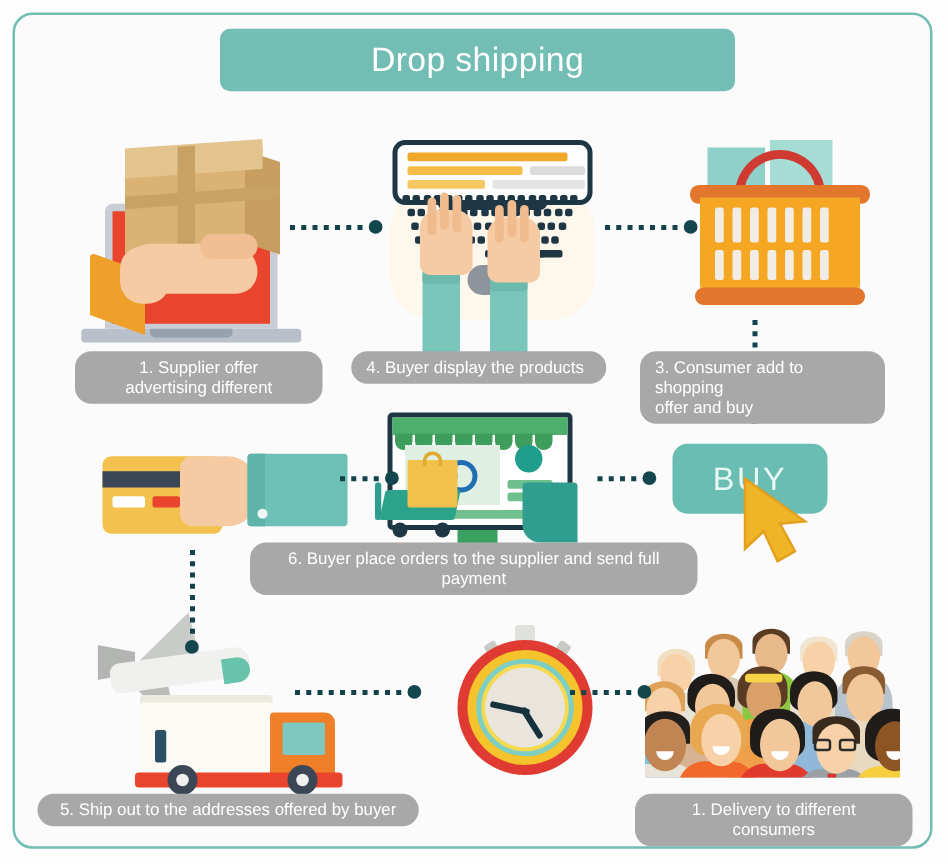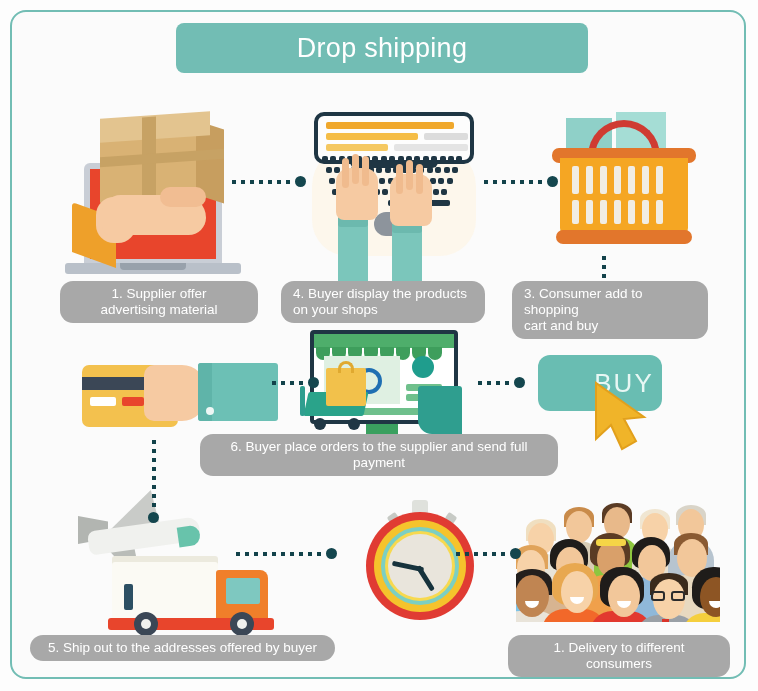--- a/index.html
+++ b/index.html
@@ -105,21 +105,21 @@
   .prod-panel{position:absolute;left:24px;top:26px;width:76px;height:48px;background:#dff0e2;}
   .ring{position:absolute;width:26px;height:26px;border:4px solid #1f6fb2;border-radius:50%;box-sizing:border-box;}
   .ck{position:absolute;left:112px;top:26px;width:22px;height:22px;border-radius:50%;background:#1f9d8d;}
   .tl{position:absolute;background:#6fc08c;border-radius:2px;}
   .cart{position:absolute;left:0px;top:54px;width:72px;height:46px;}
   .ybag{position:absolute;left:26px;top:38px;width:40px;height:38px;background:#f2c14b;border-radius:2px;}
   .shoe{position:absolute;left:118px;top:56px;width:44px;height:48px;background:#2f9e8f;border-radius:3px 3px 0 14px;}
   
   .buy-btn{position:absolute;left:0px;top:0px;width:124px;height:56px;background:#69bdb2;border-radius:12px;}
   .buy-btn span{position:absolute;left:0;top:0;width:124px;height:56px;display:flex;
-    align-items:center;justify-content:center;color:#e8f7f4;font-size:26px;letter-spacing:2px;margin-left:24px;}
+    align-items:center;justify-content:center;color:#e8f7f4;font-size:26px;letter-spacing:2px;}
   
   .pl-body{position:absolute;left:10px;top:36px;width:112px;height:24px;background:#f0f1ee;border-radius:14px 22px 22px 14px;transform:rotate(-8deg);}
   .pl-nose{position:absolute;left:100px;top:38px;width:22px;height:20px;background:#68c3ab;border-radius:0 14px 14px 0;transform:rotate(-8deg);}
   .pl-wing{position:absolute;left:28px;top:2px;width:56px;height:44px;background:#c9cbc8;
     clip-path:polygon(80% 0,100% 100%,0 100%);}
   .pl-wing2{position:absolute;left:26px;top:52px;width:48px;height:48px;background:#b9bcb8;
     clip-path:polygon(60% 0,80% 100%,0 10%);}
   .pl-tail{position:absolute;left:0px;top:28px;width:30px;height:28px;background:#b2b5b1;
     clip-path:polygon(100% 20%,100% 80%,0 100%,0 0);}
   .tr-box{position:absolute;left:34px;top:74px;width:106px;height:60px;background:#fbfaf4;border-radius:3px;}
@@ -314,31 +314,30 @@
     <div class="bas-slot" style="left:62px;top:88px;height:24px;"></div>
     <div class="bas-slot" style="left:76px;top:88px;height:24px;"></div>
     <div class="bas-slot" style="left:90px;top:88px;height:24px;"></div>
     <div class="bas-slot" style="left:104px;top:88px;height:24px;"></div>
     <div class="bas-slot" style="left:118px;top:88px;height:24px;"></div>
     <div class="bas-bot"></div>
   </div>
 
   <div class="lbl center" style="left:60px;top:281px;width:198px;">
     <div>1. Supplier offer</div>
-    <div>advertising material</div>
+    <div>advertising different</div>
   </div>
 
   <div class="lbl" style="left:281px;top:281px;width:204px;">
     <div>4. Buyer display the products</div>
-    <div>on your shops</div>
   </div>
 
   <div class="lbl" style="left:512px;top:281px;width:196px;">
     <div>3. Consumer add to shopping</div>
-    <div>cart and buy</div>
+    <div>offer and buy</div>
   </div>
 
   <div class="dots v" style="left:598px;top:256px;">
     <span class="sq"></span>
       <span class="sq"></span>
     <span class="sq"></span>
       <span class="sq"></span>
     <span class="sq"></span>
       <span class="sq"></span>
     <span class="sq"></span>

